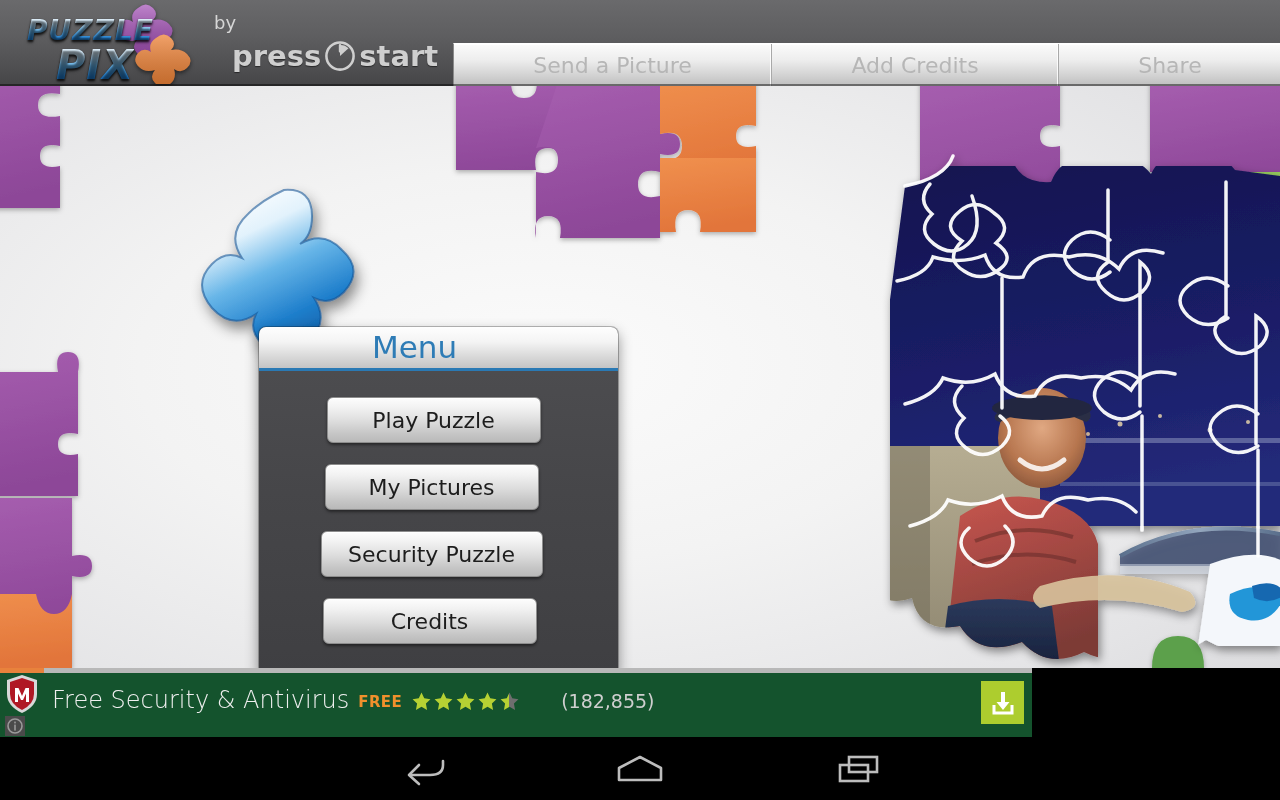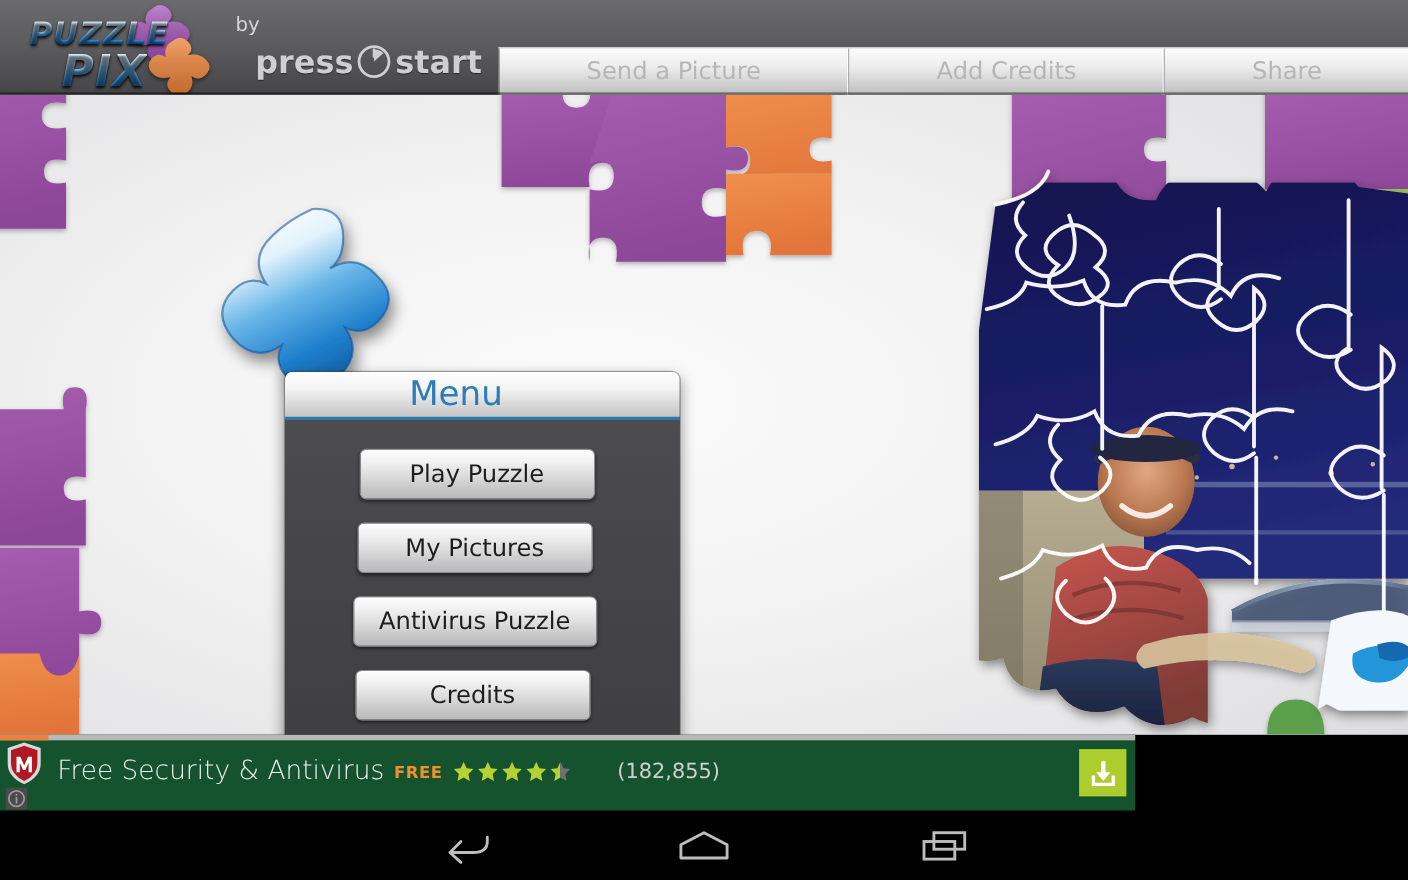--- a/index.html
+++ b/index.html
@@ -126,21 +126,21 @@
   #stage svg.layer {
     position: absolute;
     left: 0; top: 0;
     width: 1280px; height: 582px;
     pointer-events: none;
   }
 
   
   #menu-panel {
     position: absolute;
-    left: 259px; top: 252px;
+    left: 259px; top: 241px;
     width: 359px;
     border-radius: 7px;
     background: #444447;
     box-shadow: 0 6px 14px rgba(0,0,0,0.45), 0 0 0 1px rgba(0,0,0,0.25);
     z-index: 20;
     overflow: hidden;
   }
   #menu-title-bar {
     height: 44px;
     background: linear-gradient(to bottom, #fefefe 0%, #f4f4f4 36%, #d9d9d9 72%, #c4c4c5 100%);
@@ -523,21 +523,21 @@
       </g>
     </svg>
 
     <div id="menu-panel">
       <div id="menu-title-bar">
         <div id="menu-title">Menu</div>
       </div>
       <div id="menu-body">
         <button class="menu-btn">Play Puzzle</button>
         <button class="menu-btn">My Pictures</button>
-        <button class="menu-btn">Antivirus Puzzle</button>
+        <button class="menu-btn">Security Puzzle</button>
         <button class="menu-btn">Credits</button>
       </div>
     </div>
 
   </div>
 
   <div id="ad-banner">
     <div id="ad-top-rule">
       <div id="ad-top-rule-accent"></div>
     </div>

